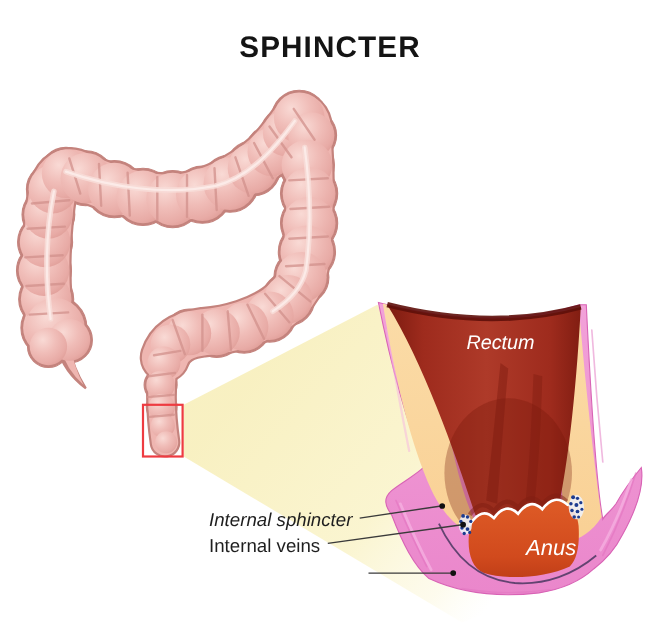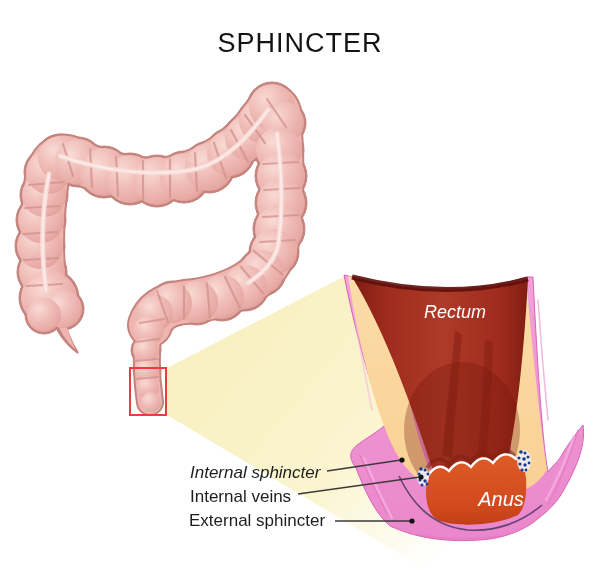--- a/index.html
+++ b/index.html
@@ -1,20 +1,20 @@
 <!DOCTYPE html>
 <html><head>
 <meta charset="utf-8">
 <style>
   html,body{margin:0;padding:0;background:#fff;}
   .stage{position:relative;width:600px;height:570px;background:#fff;overflow:hidden;
          font-family:"Liberation Sans",sans-serif;}
   .stage svg{position:absolute;left:0;top:0;}
   .lbl{position:absolute;color:#1e1e1e;white-space:nowrap;}
-  .title{left:0;right:0;top:28px;text-align:center;font-size:27px;font-weight:normal;
+  .title{left:0;right:0;top:28px;text-align:center;font-size:27px;font-weight:bold;
          letter-spacing:1px;color:#141414;}
   .li-label{left:104px;top:221px;font-size:17.5px;}
   .callout{font-size:17px;}
   .c1{left:190px;top:463px;font-style:italic;}
   .c2{left:190px;top:487px;}
   .c3{left:189px;top:511px;}
   .inset-label{color:#fff;transform:translate(-50%,-50%);font-style:italic;}
   .rectum{left:455px;top:312px;font-size:18px;}
   .anus{left:501px;top:499px;font-size:20px;}
 </style>
@@ -288,17 +288,16 @@
   <g fill="#111">
     <circle cx="402" cy="460" r="2.6"></circle>
     <circle cx="421" cy="477" r="2.6"></circle>
     <circle cx="412" cy="521" r="2.6"></circle>
   </g>
 </svg>
 
 <div class="lbl title">SPHINCTER</div>
 <div class="lbl callout c1">Internal sphincter</div>
 <div class="lbl callout c2">Internal veins</div>
-<div class="lbl callout c3">External sphincter</div>
 <div class="lbl inset-label rectum">Rectum</div>
 <div class="lbl inset-label anus">Anus</div>
 
 </div>
 
 </body></html>

